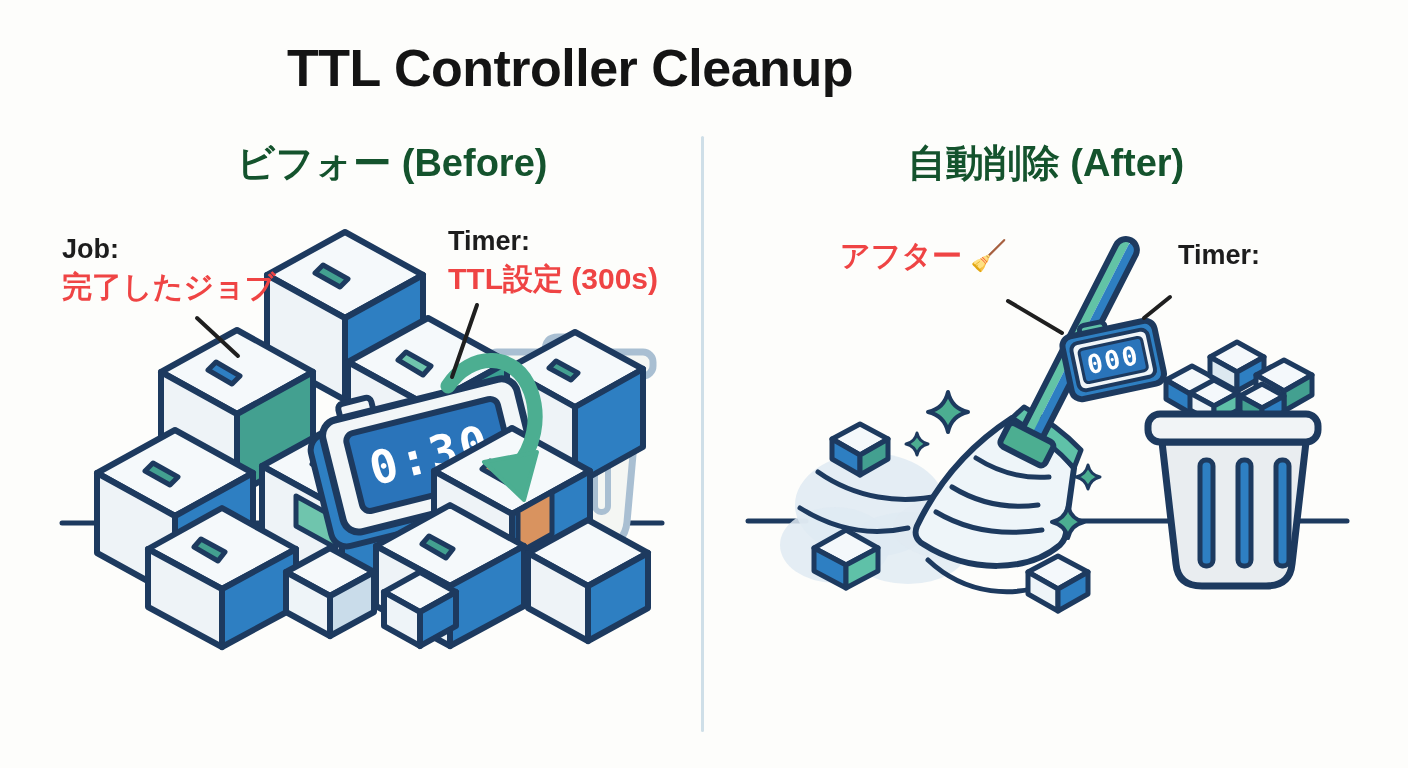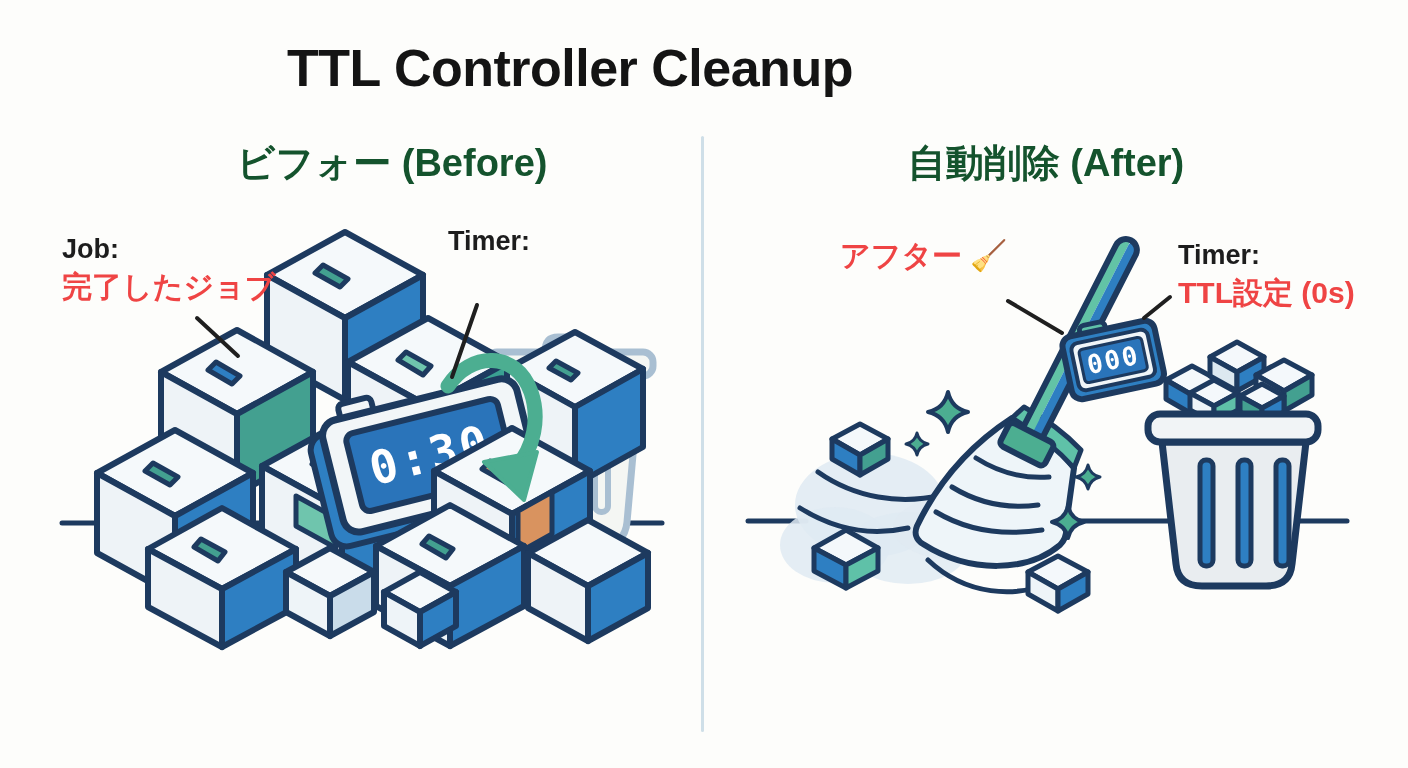--- a/index.html
+++ b/index.html
@@ -275,24 +275,24 @@
     </g>
   </svg>
 
   <div class="callout job-label">
     <span class="l1">Job:</span>
     <span class="l2">完了したジョブ</span>
   </div>
 
   <div class="callout timer-before-label">
     <span class="l1">Timer:</span>
+    <span class="l2">TTL設定 (300s)</span>
   </div>
 
   <div class="callout action-label">
     <span class="l2">アフター 🧹</span>
   </div>
 
   <div class="callout timer-after-label">
     <span class="l1">Timer:</span>
-    <span class="l2">TTL設定 (0s)</span>
   </div>
 
 </div>
 
 </body></html>

